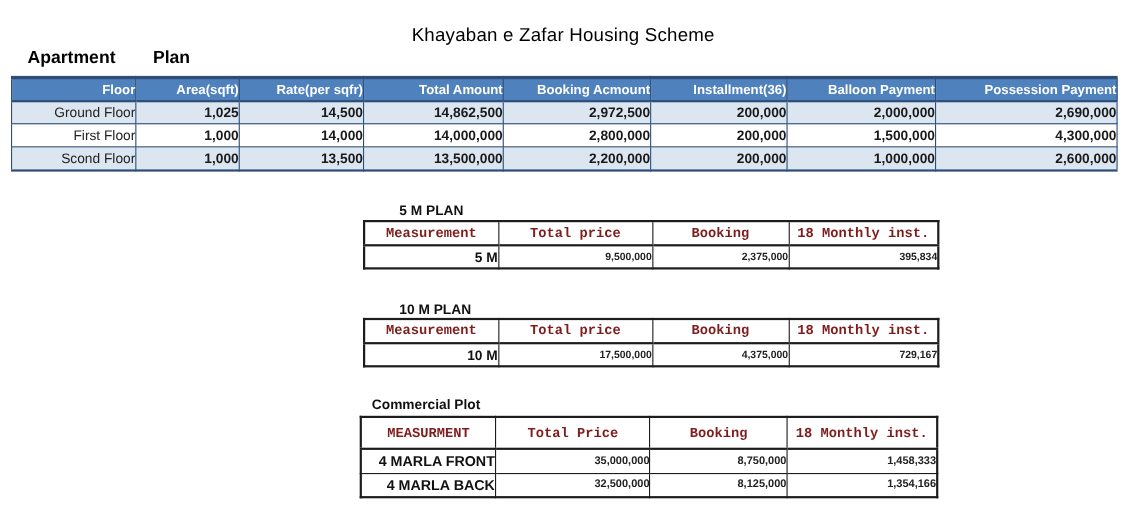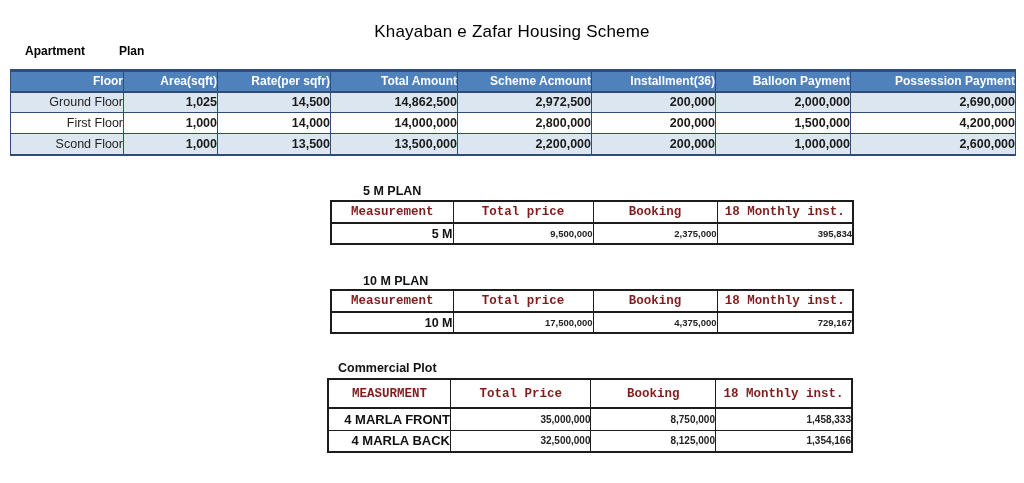--- a/index.html
+++ b/index.html
@@ -8,21 +8,21 @@
     position:relative; width:1024px; height:483px; background:#ffffff;
     font-family:"Liberation Sans", sans-serif; color:#000; overflow:hidden;
   }
 
   .doc-title {
     position:absolute; top:22px; left:0; width:100%;
     text-align:center; font-size:17px; font-weight:normal; letter-spacing:0.2px;
   }
   .subtitle {
     position:absolute; top:44px; left:25px;
-    font-size:12px; font-weight:bold;
+    font-size:16px; font-weight:bold;
   }
   .subtitle .w2 { margin-left:34px; }
 
   
   table { border-collapse:collapse; table-layout:fixed; }
 
   .apt-table {
     position:absolute; left:10px; top:69px; width:1005px;
     border:1px solid var(--table_border);
     border-top:3px solid var(--table_border);
@@ -86,21 +86,21 @@
     <span class="w1">Apartment</span><span class="w2">Plan</span>
   </div>
 
   <table class="apt-table">
     <thead>
         <tr>
           <th>Floor</th>
           <th>Area(sqft)</th>
           <th>Rate(per sqfr)</th>
           <th>Total Amount</th>
-          <th>Scheme Acmount</th>
+          <th>Booking Acmount</th>
           <th>Installment(36)</th>
           <th>Balloon Payment</th>
           <th>Possession Payment</th>
         </tr>
       </thead>
     <tbody>
         <tr>
           <td class="col0">Ground Floor</td>
           <td class="col1">1,025</td>
           <td class="col2">14,500</td>
@@ -111,21 +111,21 @@
           <td class="col7">2,690,000</td>
         </tr>
         <tr>
           <td class="col0">First Floor</td>
           <td class="col1">1,000</td>
           <td class="col2">14,000</td>
           <td class="col3">14,000,000</td>
           <td class="col4">2,800,000</td>
           <td class="col5">200,000</td>
           <td class="col6">1,500,000</td>
-          <td class="col7">4,200,000</td>
+          <td class="col7">4,300,000</td>
         </tr>
         <tr>
           <td class="col0">Scond Floor</td>
           <td class="col1">1,000</td>
           <td class="col2">13,500</td>
           <td class="col3">13,500,000</td>
           <td class="col4">2,200,000</td>
           <td class="col5">200,000</td>
           <td class="col6">1,000,000</td>
           <td class="col7">2,600,000</td>

